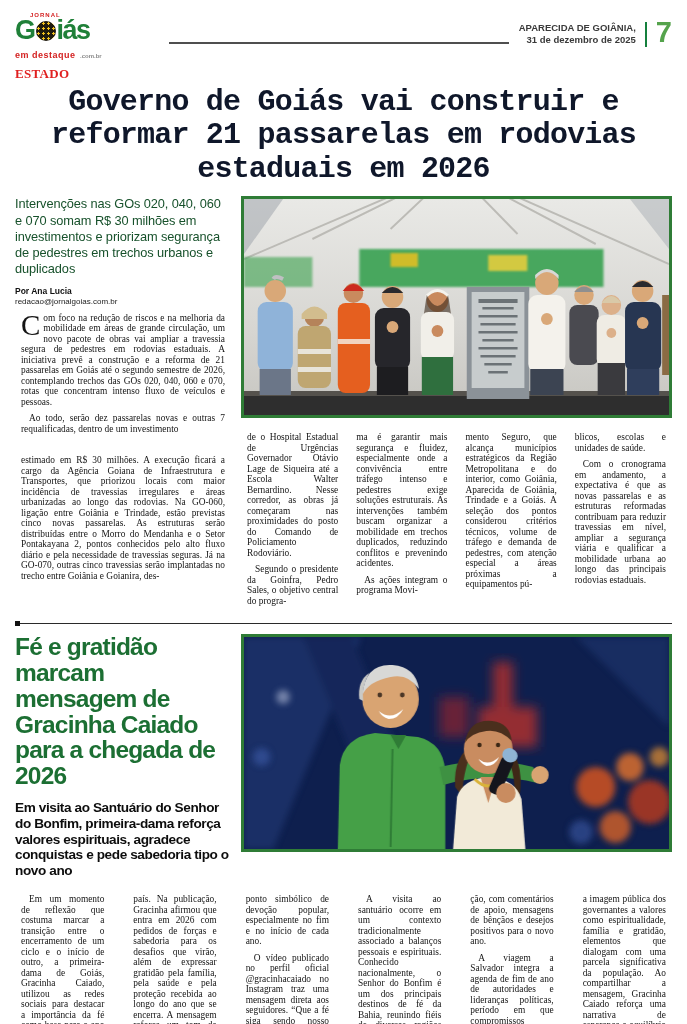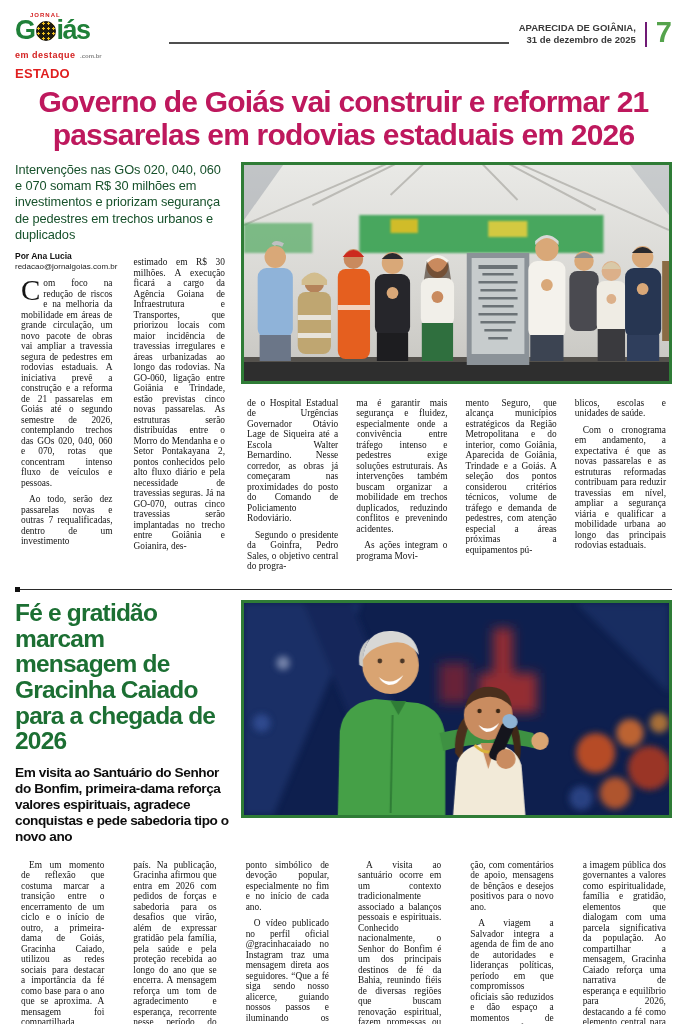--- a/index.html
+++ b/index.html
@@ -14,36 +14,36 @@
   .logo-title { font-size:27px; font-weight:bold; color:#1f8038; letter-spacing:-1.5px; line-height:0.95; display:flex; align-items:center; }
   .logo-o { display:inline-block; width:20px; height:20px; border-radius:50%; margin:0 1px;
             background-color:#1f1b0e;
             background-image:radial-gradient(circle, #f2c21e 1px, transparent 1.4px);
             background-size:5px 5px; }
   .logo-tagline { font-size:9px; font-weight:bold; color:#d42121; letter-spacing:0.5px;margin-top:31px; }
   .logo-suffix { font-size:6px; color:#8a8a8a; font-weight:bold; }
   .mast-rule { flex:1; height:32px; border-bottom:2px solid #4f4f4f; margin:0 10px 0 4px; }
   .dateline { flex:none; text-align:right; font-family:"Liberation Sans", sans-serif; font-weight:bold;
               font-size:9.5px; line-height:1.3; color:#3a3a3a; padding-right:9px; margin-top:10px;
-              border-right:2px solid #701a75; }
+              border-right:2px solid #15803d; }
   .pagenum { flex:none; font-family:"Liberation Sans", sans-serif; font-weight:bold; font-size:29px;
              color:#55a34c; padding-left:9px; margin-top:6px; line-height:1; }
 
-  .section-label { margin-top:4px; font-family:Liberation Sans, sans-serif; font-weight:bold;
+  .section-label { margin-top:4px; font-family:Liberation Serif, serif; font-weight:bold;
                    font-size:13px; color:#e01f1f; letter-spacing:0.3px; }
 
   
-  .headline1 { margin:4px 0 10px 0; text-align:center; font-family:Liberation Sans, sans-serif;
-               font-weight:bold; font-size:30px; line-height:1.12; letter-spacing:-0.8px; color:#be185d; }
+  .headline1 { margin:4px 0 10px 0; text-align:center; font-family:Liberation Mono, monospace;
+               font-weight:bold; font-size:30px; line-height:1.12; letter-spacing:-0.8px; color:#0f172a; }
   .a1-grid { display:flex; gap:10px; }
   .a1-left { flex:none; width:216px; }
   .a1-right { flex:1; }
   .subhead1 { font-family:"Liberation Sans", sans-serif; font-weight:normal; font-size:12.8px;
               line-height:1.27; letter-spacing:-0.1px; color:#17512b; }
-  .cols2 { display:flex; gap:9px; margin-top:8px; }
+  .cols2 { display:flex; gap:9px; margin-top:8px;flex-direction:column; }
   .colnarrow { flex:1; min-width:0; }
   .byline-name { font-family:"Liberation Sans", sans-serif; font-weight:bold; font-size:8.5px; line-height:1.3; }
   .byline-email { font-family:"Liberation Sans", sans-serif; font-size:8px; color:#222; margin-bottom:7px; }
   .bodytext { font-size:9.4px; line-height:10.5px; text-align:justify; color:#141414; }
   .bodytext p { margin:6px; }
   .bodytext p.indent { text-indent:8px; }
   .dropcap { float:left; font-size:29px; line-height:25px; padding-right:3px; font-family:"Liberation Serif", serif; }
 
   .photo-frame { border:3px solid #2f7c36; background:#ccc; }
   .photo-frame svg { display:block; width:100%; }

